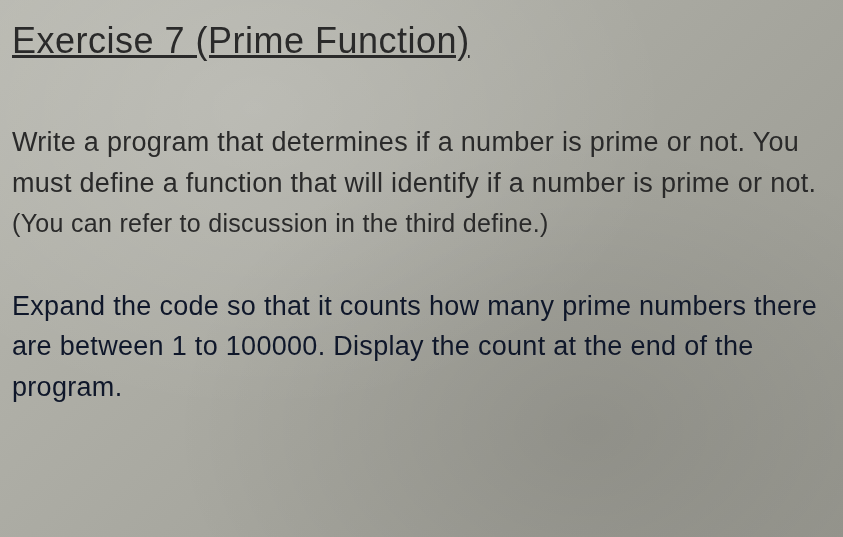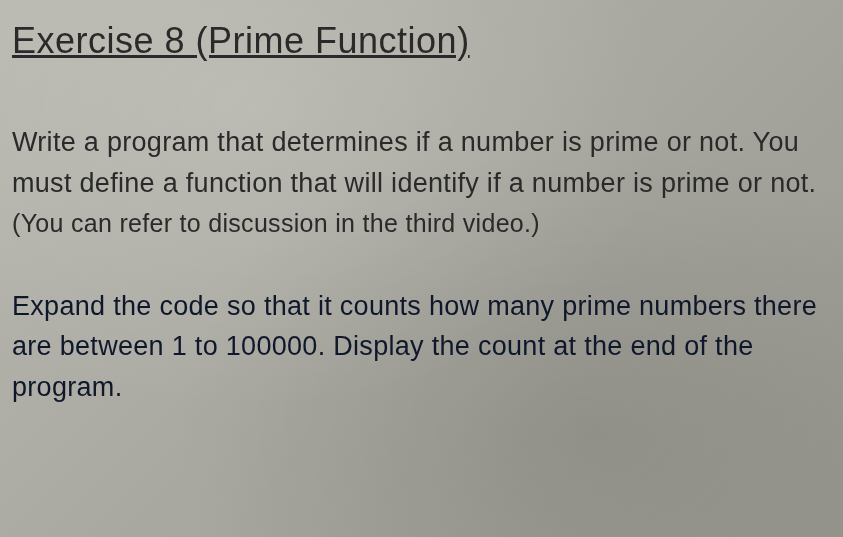--- a/index.html
+++ b/index.html
@@ -55,20 +55,20 @@
       font-size: 27px;
       line-height: 1.5;
       color: #0f172a;
       letter-spacing: 0.3px;
     }
   </style>
 </head>
 <body>
 
 <div class="content">
-  <h1 class="heading">Exercise 8 (Prime Function)</h1>
+  <h1 class="heading">Exercise 7 (Prime Function)</h1>
 
   <p class="paragraph-1">
-    <span>Write a program that determines if a number is prime or not. You must define a function that will identify if a number is prime or not. </span><span class="hint-text">(You can refer to discussion in the third video.)</span>
+    <span>Write a program that determines if a number is prime or not. You must define a function that will identify if a number is prime or not. </span><span class="hint-text">(You can refer to discussion in the third define.)</span>
   </p>
 
   <p class="paragraph-2">Expand the code so that it counts how many prime numbers there are between 1 to 100000. Display the count at the end of the program.</p>
 </div>
 
 </body></html>

